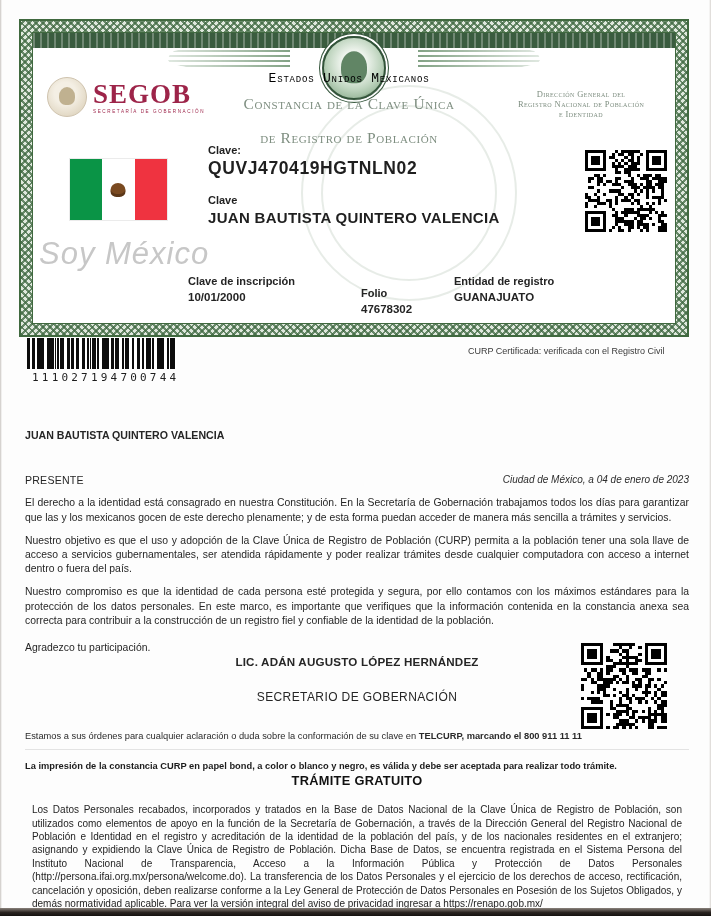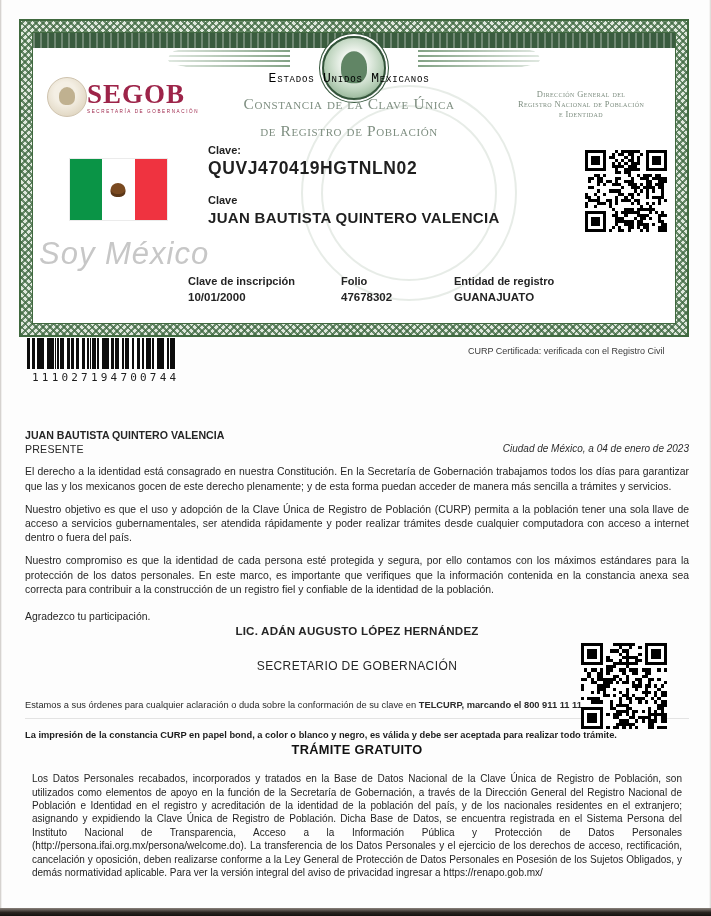--- a/index.html
+++ b/index.html
@@ -33,21 +33,21 @@
         border:2px solid #33543a;box-shadow:0 0 0 2px #fff,0 0 0 3px #33543a;}
   .seal::after{content:"";position:absolute;left:50%;top:50%;transform:translate(-50%,-52%);
         width:26px;height:32px;background:#48714e;border-radius:55% 55% 45% 45%;opacity:.85;}
 
   .watermark-ring{position:absolute;border-radius:50%;border:2px solid rgba(110,140,112,.17);}
   .wm1{left:268px;top:52px;width:212px;height:212px;}
   .wm2{left:288px;top:72px;width:172px;height:172px;}
   .soy{position:absolute;left:6px;top:203px;font-family:"Liberation Sans",sans-serif;
         font-style:italic;font-size:31px;color:#c7c7c7;letter-spacing:1px;}
 
-  .segob{position:absolute;left:14px;top:44px;display:flex;align-items:center;}
+  .segob{position:absolute;left:14px;top:44px;display:flex;align-items:center;gap:6px;}
   .segob-eagle{width:38px;height:38px;border-radius:50%;border:1px solid #cfc3ae;
         background:radial-gradient(circle at 45% 40%,#f4efe4 0 35%,#e4dbc8 70%,#d5c9af);position:relative;}
   .segob-eagle::after{content:"";position:absolute;left:50%;top:50%;transform:translate(-50%,-55%);
         width:16px;height:18px;background:#c0b190;border-radius:55% 55% 45% 45%;}
   .segob-name{font-family:"Liberation Serif",serif;font-weight:bold;font-size:27px;line-height:26px;
         color:#9d2449;letter-spacing:1px;}
   .segob-sub{font-size:4.6px;color:#9d2449;letter-spacing:1.6px;margin-top:2px;white-space:nowrap;}
 
   .titles{position:absolute;left:168px;top:34px;width:296px;text-align:center;
         font-family:"Liberation Serif",serif;font-variant:small-caps;}
@@ -72,36 +72,36 @@
   .flag .r{background:#ef3340;}
   .flag-eagle{position:absolute;left:50%;top:50%;transform:translate(-50%,-50%);
         width:15px;height:14px;background:#7a4a21;border-radius:60% 60% 48% 48%;
         box-shadow:inset 0 -3px 0 rgba(0,0,0,.25);}
 
   .qr{background:#fff;}
   .qr1{position:absolute;left:552px;top:117px;width:82px;height:82px;}
 
   .bottom-fields .lbl{position:absolute;top:242px;font-weight:bold;font-size:11px;color:#242424;}
   .bottom-fields .val{position:absolute;top:258px;font-weight:bold;font-size:11.5px;color:#242424;}
-  .bf1{left:155px;} .bf2{left:308px;} .bf3{left:421px;}
+  .bf1{left:155px;} .bf2{left:328px;margin-top:12px;} .bf3{left:421px;}
 
   
   .barcode-block{position:absolute;left:27px;top:338px;}
   .bars{width:150px;height:31px;background-color:#fff;
         background-image:repeating-linear-gradient(90deg,#0c0c0c 0 2px,rgba(0,0,0,0) 2px 5px),
                          repeating-linear-gradient(90deg,#0c0c0c 0 1px,rgba(0,0,0,0) 1px 7px),
                          repeating-linear-gradient(90deg,#0c0c0c 0 3px,rgba(0,0,0,0) 3px 11px);}
   .bars-num{margin-top:2px;padding-left:5px;font-family:"DejaVu Sans Mono",monospace;
         font-size:11px;letter-spacing:3.2px;color:#1c1c1c;}
   .cert-note{position:absolute;left:468px;top:346px;font-size:9px;color:#3a3a3a;}
 
   
   .letter{position:absolute;left:25px;top:428px;width:664px;font-size:10.4px;line-height:14.2px;color:#262626;}
   .recipient{font-weight:bold;font-size:10.6px;}
-  .presente-row{display:flex;justify-content:space-between;align-items:flex-end;}
+  .presente-row{display:flex;justify-content:space-between;align-items:flex-end;margin-top:31px;}
   .presente{font-size:10.6px;letter-spacing:.2px;}
   .dateline{font-size:10px;color:#2c2c2c;font-style:italic;}
   .para{text-align:justify;margin-top:9px;}
   .thanks{margin-top:13px;}
   .signer{text-align:center;font-weight:bold;font-size:11.6px;letter-spacing:.2px;}
   .signer-title{margin-top:21px;text-align:center;font-size:12px;letter-spacing:.4px;}
   .qr2{position:absolute;left:556px;top:215px;width:86px;height:86px;}
   .contact{margin-top:24px;font-size:9.3px;color:#2a2a2a;}
   .contact b{font-weight:bold;}
   .rule{margin-top:6px;border-top:1px solid #e3e3e3;}
@@ -129,21 +129,21 @@
         <div class="segob-eagle"></div>
         <div>
           <div class="segob-name">SEGOB</div>
           <div class="segob-sub">SECRETARÍA DE GOBERNACIÓN</div>
         </div>
       </div>
 
       <div class="titles">
         <div class="title-main">Estados Unidos Mexicanos</div>
         <div class="title-sub">Constancia de la Clave Única</div>
-        <div class="title-sub" style="margin-top:8px;">de Registro de Población</div>
+        <div class="title-sub" style="margin-top:15px;">de Registro de Población</div>
       </div>
 
       <div class="dgrnp">
         <div>Dirección General del</div>
         <div>Registro Nacional de Población</div>
         <div>e Identidad</div>
       </div>
 
       <div class="flag">
         <div class="g"></div>

